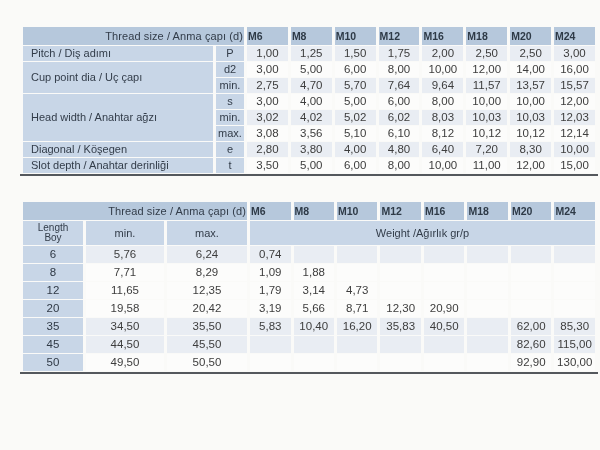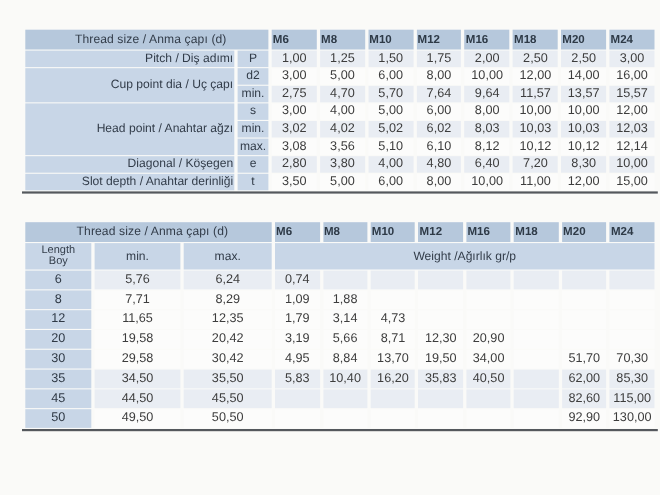--- a/index.html
+++ b/index.html
@@ -9,23 +9,23 @@
     font-family:"Liberation Sans",sans-serif;
     -webkit-font-smoothing:antialiased;
   }
   .page{padding:26px 0 0 20px;}
   .tbl-wrap{width:578px;border-bottom:2px solid #54585d;}
   .tbl-wrap.second{margin-top:25px;}
   table.t{border-collapse:separate;border-spacing:3px 1px;table-layout:fixed;width:578px;}
   td{vertical-align:middle;overflow:hidden;white-space:nowrap;}
   
   .hd{background:#b6c8dc;font-weight:700;font-size:10.5px;color:#2e3a47;text-align:left;}
-  .hd.ttl{text-align:center;padding-left:8px;font-weight:400;font-size:11px;color:#323c49;letter-spacing:.1px;}
-  
-  .lb{background:#c8d6e7;text-align:right;padding-left:8px;font-size:11px;color:#323c49;}
+  .hd.ttl{text-align:right;padding-left:8px;font-weight:400;font-size:11px;color:#323c49;letter-spacing:.1px;}
+  
+  .lb{background:#c8d6e7;text-align:left;padding-left:8px;font-size:11px;color:#323c49;}
   .sym{background:#c8d6e7;text-align:center;font-size:11px;color:#323c49;}
   .hd2{background:#c8d6e7;text-align:center;font-size:11px;color:#323c49;}
   .hd2 .two{font-size:10px;line-height:10.5px;}
   
   .num{text-align:center;font-size:11.5px;color:#3d3d3d;}
   .stripe{background:#e9edf3;}
   .plain{background:#fcfcfb;}
   .len{background:#c8d6e7;text-align:center;font-size:11.5px;color:#2f3945;}
   
   .t1 tr.hrow td{height:16px;}
@@ -94,21 +94,21 @@
             <td class="num stripe">2,75</td>
             <td class="num stripe">4,70</td>
             <td class="num stripe">5,70</td>
             <td class="num stripe">7,64</td>
             <td class="num stripe">9,64</td>
             <td class="num stripe">11,57</td>
             <td class="num stripe">13,57</td>
             <td class="num stripe">15,57</td>
           </tr>
           <tr class="drow">
-            <td class="lb" rowspan="3">Head point / Anahtar ağzı</td>
+            <td class="lb" rowspan="3">Head width / Anahtar ağzı</td>
             <td class="sym">s</td>
             <td class="num plain">3,00</td>
             <td class="num plain">4,00</td>
             <td class="num plain">5,00</td>
             <td class="num plain">6,00</td>
             <td class="num plain">8,00</td>
             <td class="num plain">10,00</td>
             <td class="num plain">10,00</td>
             <td class="num plain">12,00</td>
           </tr>
@@ -244,33 +244,20 @@
             <td class="num plain">3,19</td>
             <td class="num plain">5,66</td>
             <td class="num plain">8,71</td>
             <td class="num plain">12,30</td>
             <td class="num plain">20,90</td>
             <td class="num plain"></td>
             <td class="num plain"></td>
             <td class="num plain"></td>
           </tr>
           <tr class="drow">
-            <td class="len">30</td>
-            <td class="num plain">29,58</td>
-            <td class="num plain">30,42</td>
-            <td class="num plain">4,95</td>
-            <td class="num plain">8,84</td>
-            <td class="num plain">13,70</td>
-            <td class="num plain">19,50</td>
-            <td class="num plain">34,00</td>
-            <td class="num plain"></td>
-            <td class="num plain">51,70</td>
-            <td class="num plain">70,30</td>
-          </tr>
-          <tr class="drow">
             <td class="len">35</td>
             <td class="num stripe">34,50</td>
             <td class="num stripe">35,50</td>
             <td class="num stripe">5,83</td>
             <td class="num stripe">10,40</td>
             <td class="num stripe">16,20</td>
             <td class="num stripe">35,83</td>
             <td class="num stripe">40,50</td>
             <td class="num stripe"></td>
             <td class="num stripe">62,00</td>

